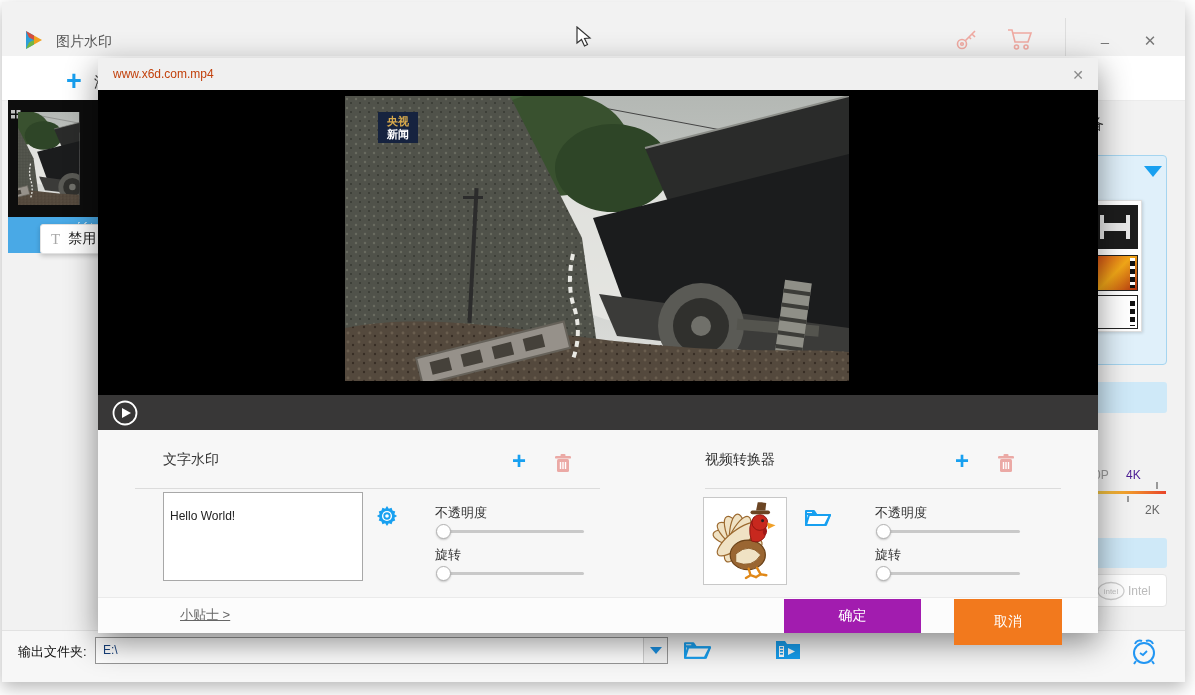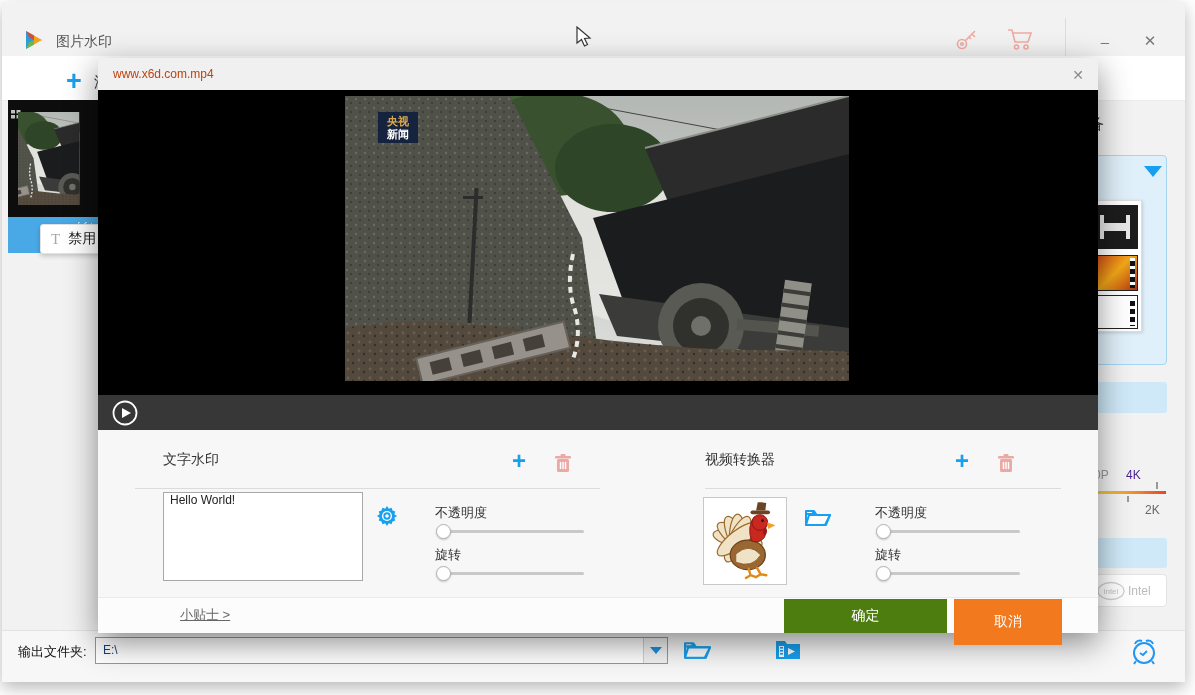--- a/index.html
+++ b/index.html
@@ -82,33 +82,33 @@
   .dlg-close { left:966px; top:6px; width:28px; height:22px; color:#8a8a8a; font-size:14px;
                display:flex; align-items:center; justify-content:center; }
   .video-zone { left:0; top:32px; width:1000px; height:305px; background:#000; }
   .scene { left:247px; top:38px; width:504px; height:285px; }
   .player { left:0; top:337px; width:1000px; height:35px; background:#383737; }
   .wm-zone { left:0; top:372px; width:1000px; height:167px; background:#f7f7f7; }
   .wm-title { font-size:14px; color:#333; }
   .wm-plus { font-size:24px; font-weight:bold; color:#18a0f0; }
   .divider { height:1px; background:#dcdcdc; }
   .wm-textarea { left:65px; top:434px; width:200px; height:89px; border:1px solid #a8a8a8;
-                 background:#fff; resize:none; font-size:12px; color:#222; padding:0 6px;
+                 background:#fff; resize:none; font-size:12px; color:#222; padding:16px 6px;
                  font-family:"Liberation Sans","DejaVu Sans",sans-serif; outline:none; }
   .slider-lbl { font-size:13px; color:#333; }
   .slider-track { height:3px; background:#c9c9c9; border-radius:2px; }
   .slider-thumb { width:15px; height:15px; background:#fff; border:1px solid #b2b2b2;
                   border-radius:50%; box-shadow:0 1px 2px rgba(0,0,0,.2); }
   .img-box { left:605px; top:439px; width:84px; height:88px; background:#fff;
              border:1px solid #c8c8c8; display:flex; align-items:center; justify-content:center; }
   .dlg-footer { left:0; top:539px; width:1000px; height:36px; background:#fcfcfc;
                 border-top:1px solid #eaeaea; }
   .tips-link { left:82px; top:548px; font-size:13px; color:#666; text-decoration:underline; }
   .btn { color:#fff; font-size:14px; display:flex; align-items:center; justify-content:center; }
-  .btn-ok { left:686px; top:541px; width:163px; height:34px; background:#4d7c0f; }
+  .btn-ok { left:686px; top:541px; width:137px; height:34px; background:#a21caf; }
   .btn-cancel { left:856px; top:541px; width:108px; height:46px; background:#f2791d; }
 
   .cursor { left:576px; top:26px; z-index:30; }
 </style>
 </head>
 <body>
 
 <div id="canvas">
 
   <svg width="0" height="0" style="position:absolute">

